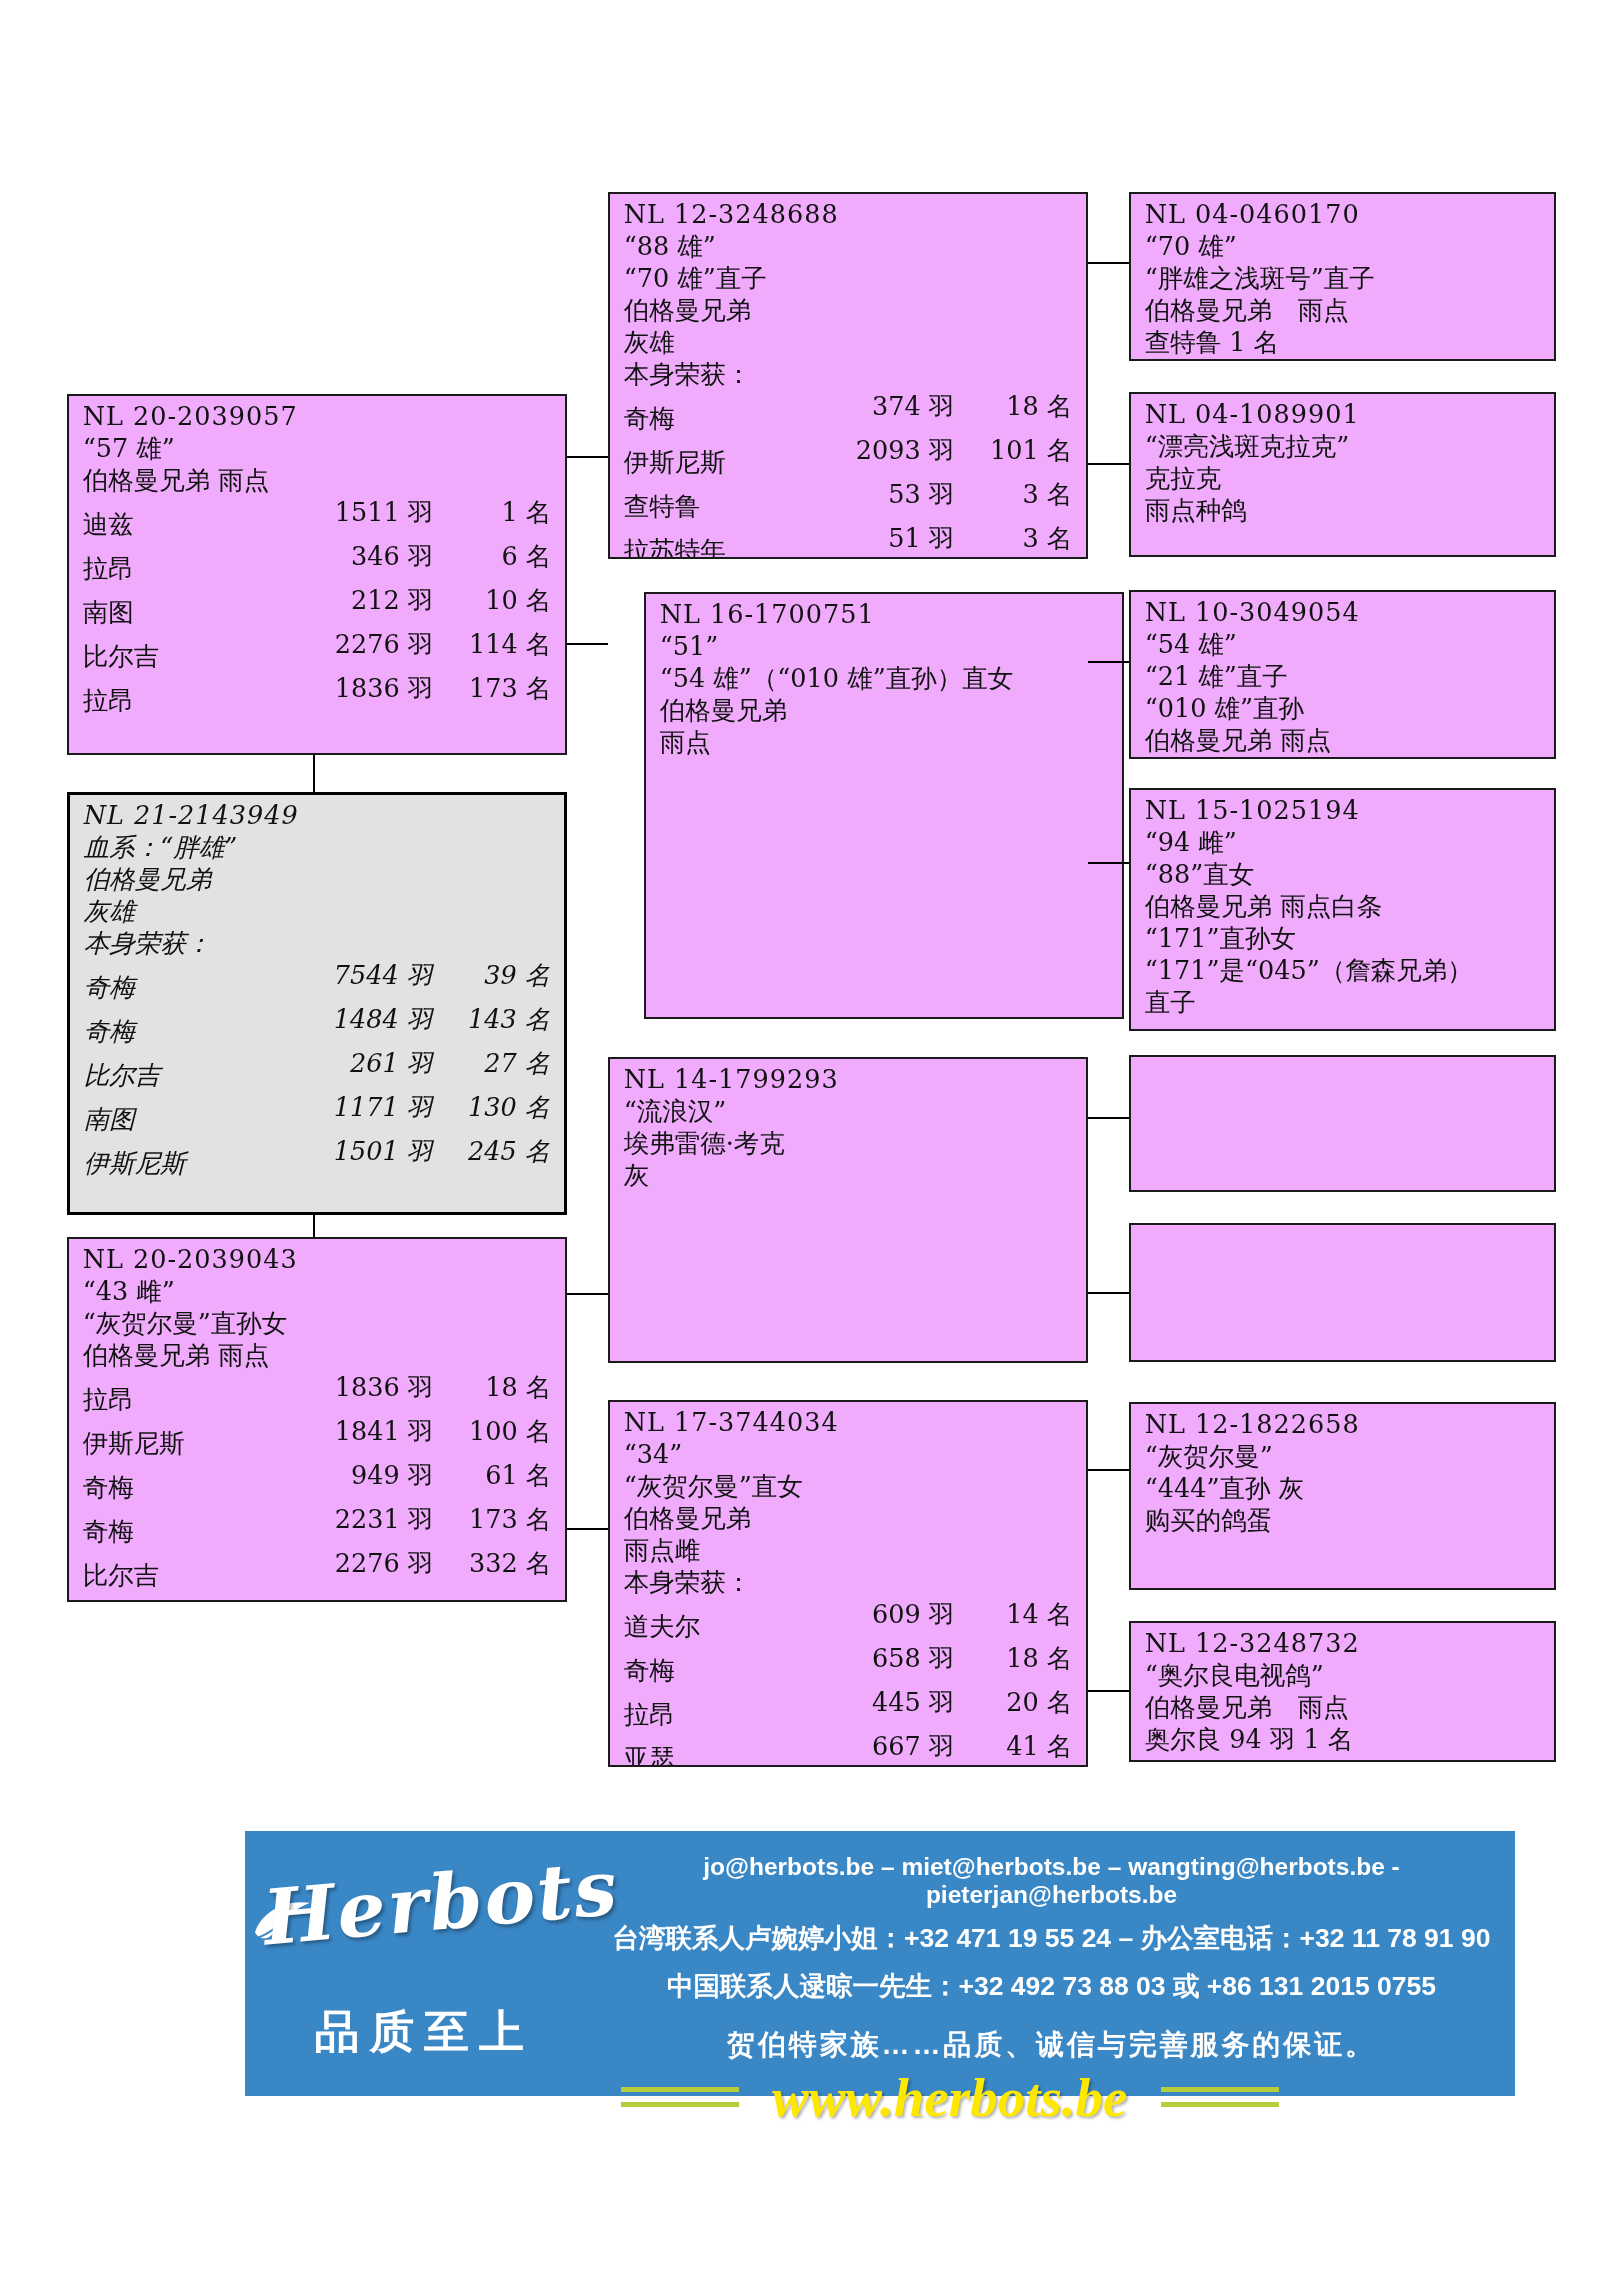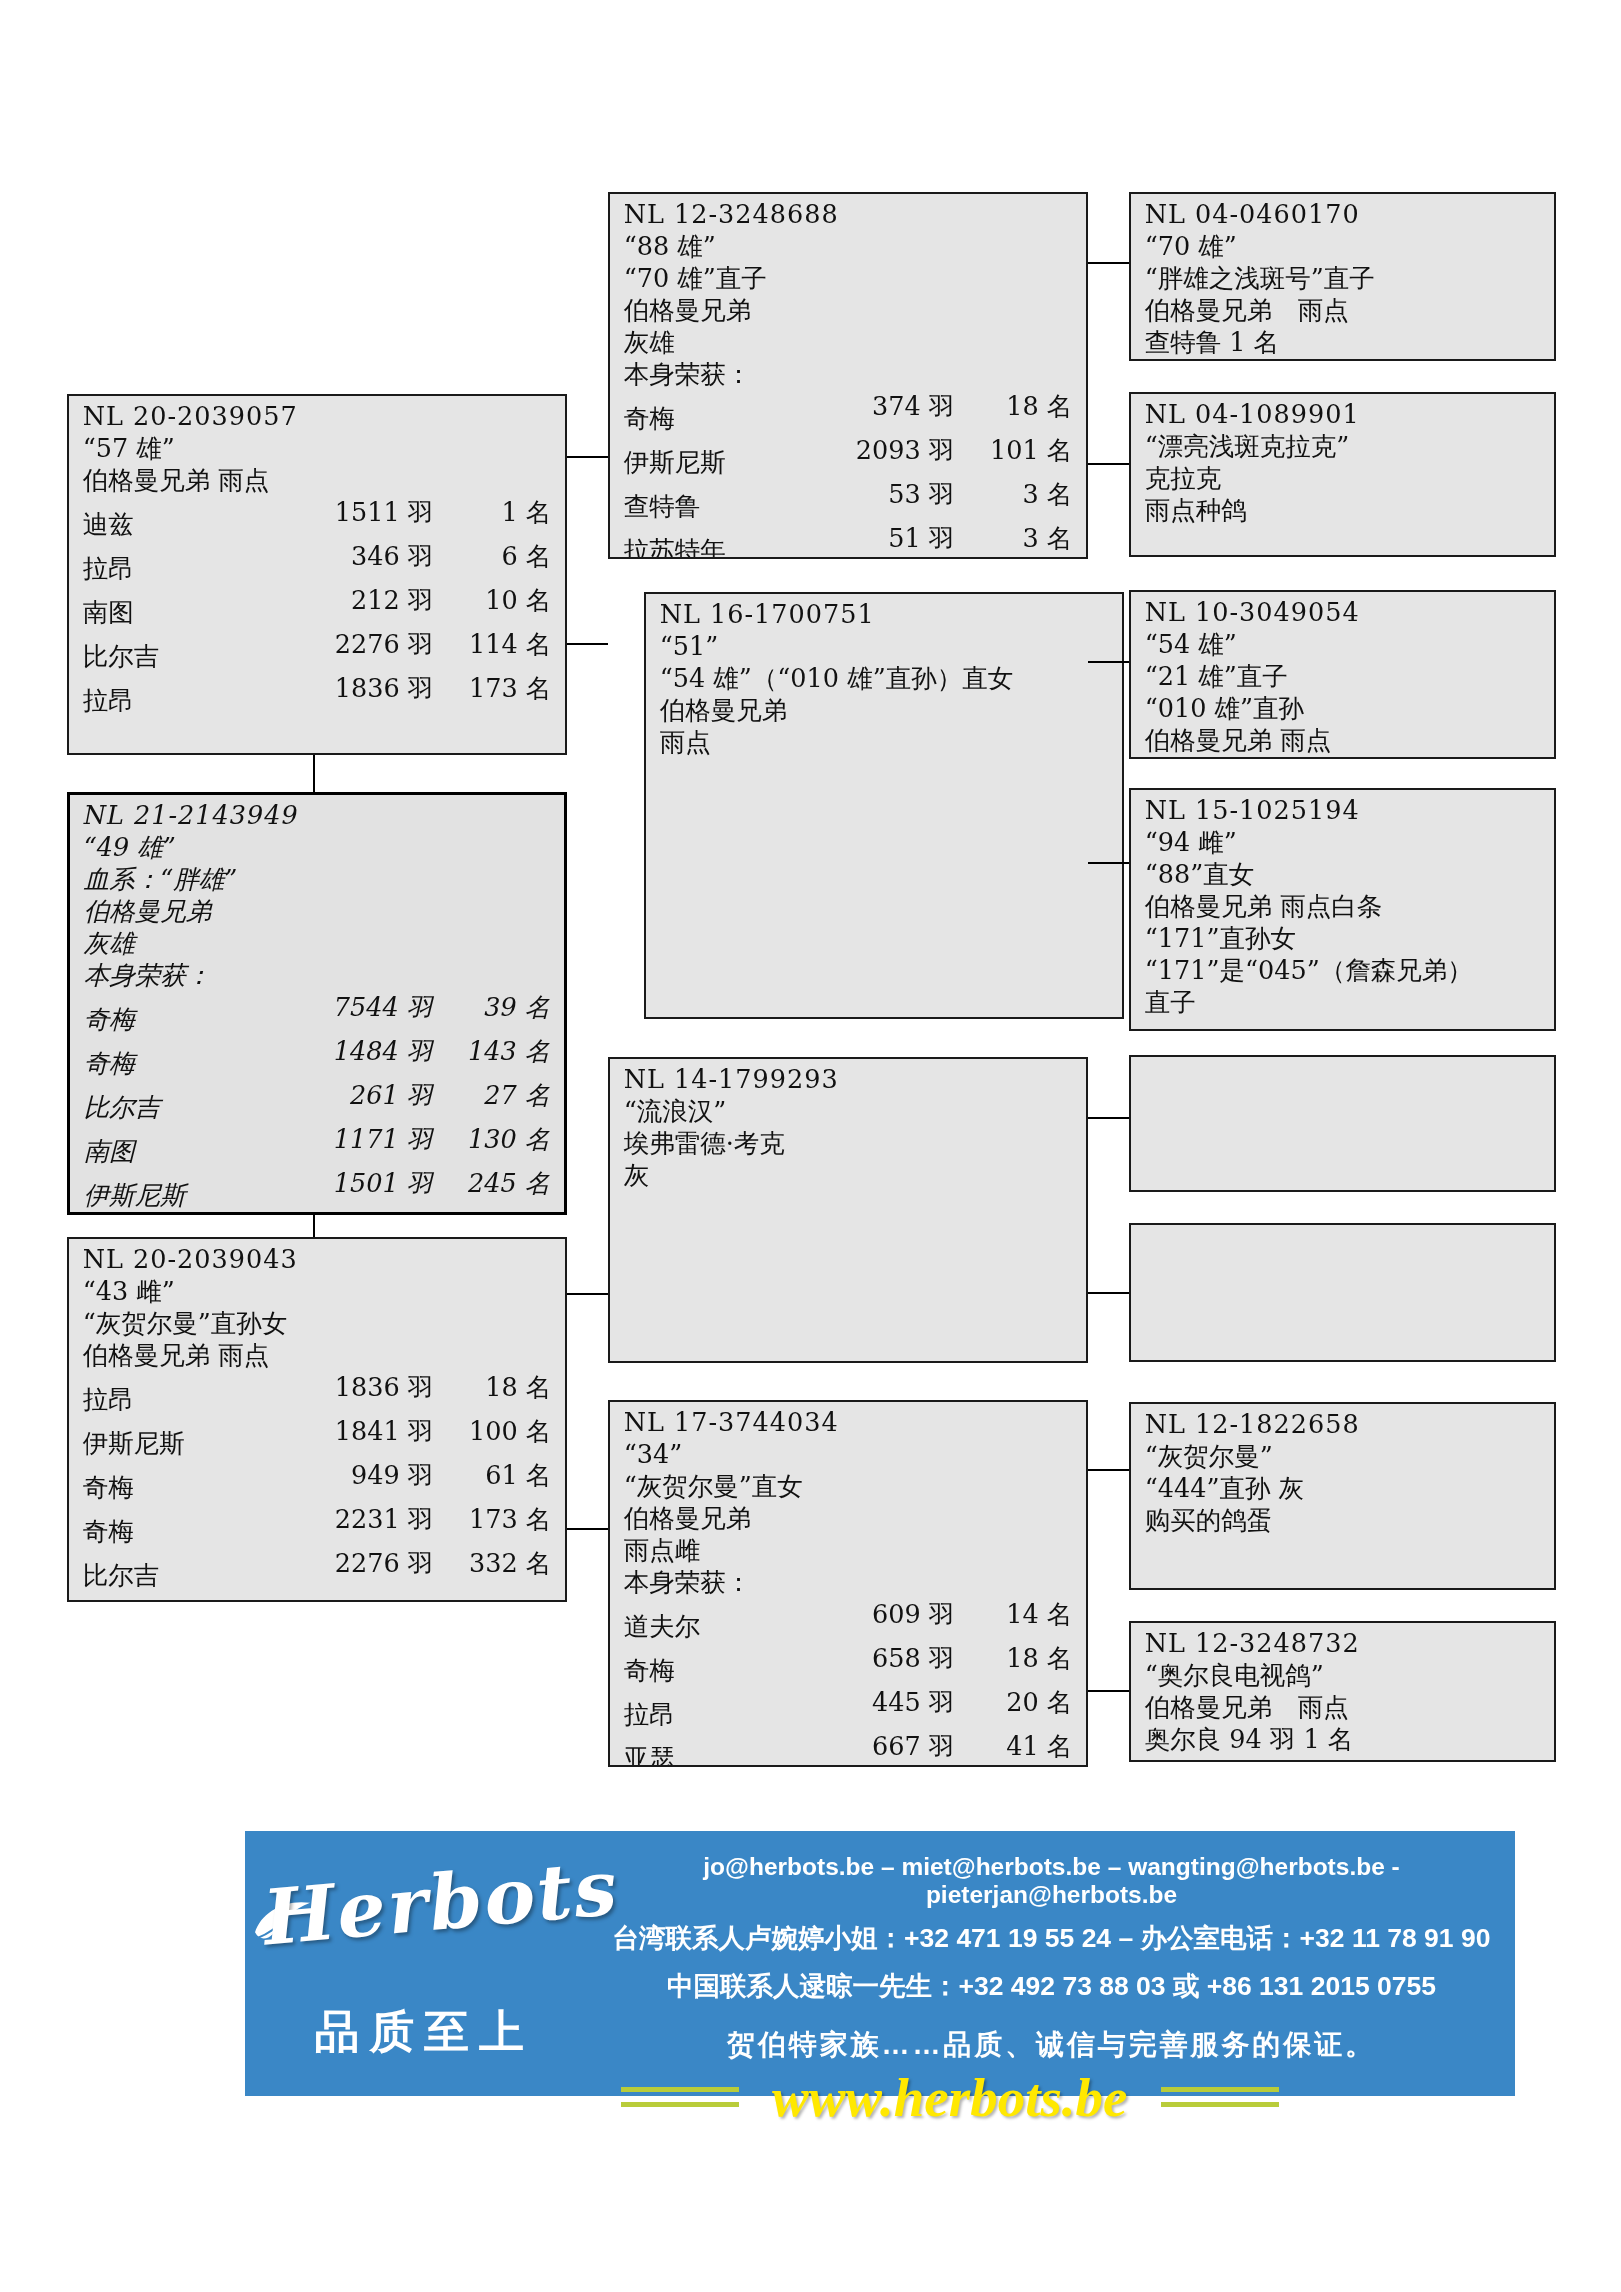--- a/index.html
+++ b/index.html
@@ -1,19 +1,19 @@
 <!DOCTYPE html>
 <html><head>
 <meta charset="utf-8">
 <style>
   html,body{margin:0;padding:0;background:#ffffff;}
   .page{position:relative;width:1621px;height:2293px;background:#ffffff;overflow:hidden;
         font-family:"DejaVu Serif","Liberation Serif",serif;color:#111;}
   
-  .pbox{position:absolute;box-sizing:border-box;border:2px solid #1a1a1a;background:#e5e5e5;
+  .pbox{position:absolute;box-sizing:border-box;border:2px solid #1a1a1a;background:#f0abfc;
         padding:3.9px 13.7px;font-size:25.5px;line-height:32px;white-space:nowrap;overflow:hidden;}
   .pbox.subject{border:3.9px solid #000;background:#e2e2e2;}
   .ringline{letter-spacing:1px;}
   .rrow{display:flex;}
   .r-name{flex:1 1 auto;text-align:left;margin-top:12px;}
   .r-birds{flex:0 0 167px;text-align:right;}
   .r-rank{flex:0 0 118px;text-align:right;}
   .conn{position:absolute;background:#000;}
   
   .banner{position:absolute;left:245px;top:1831px;width:1270px;height:265px;background:#3a87c6;
@@ -65,21 +65,20 @@
           <span class="r-rank">114 名</span>
         </div>
         <div class="rrow">
           <span class="r-name">拉昂</span>
           <span class="r-birds">1836 羽</span>
           <span class="r-rank">173 名</span>
         </div>
       </div>
       <div class="pbox subject" style="left: 67px; top: 792px; width: 500px; height: 423px; font-style: italic;">
         <div class="ringline">NL 21-2143949</div>
-        <div>“49 雄”</div>
         <div>血系：“胖雄”</div>
         <div>伯格曼兄弟</div>
         <div>灰雄</div>
         <div>本身荣获：</div>
         <div class="rrow">
           <span class="r-name">奇梅</span>
           <span class="r-birds">7544 羽</span>
           <span class="r-rank">39 名</span>
         </div>
         <div class="rrow">

